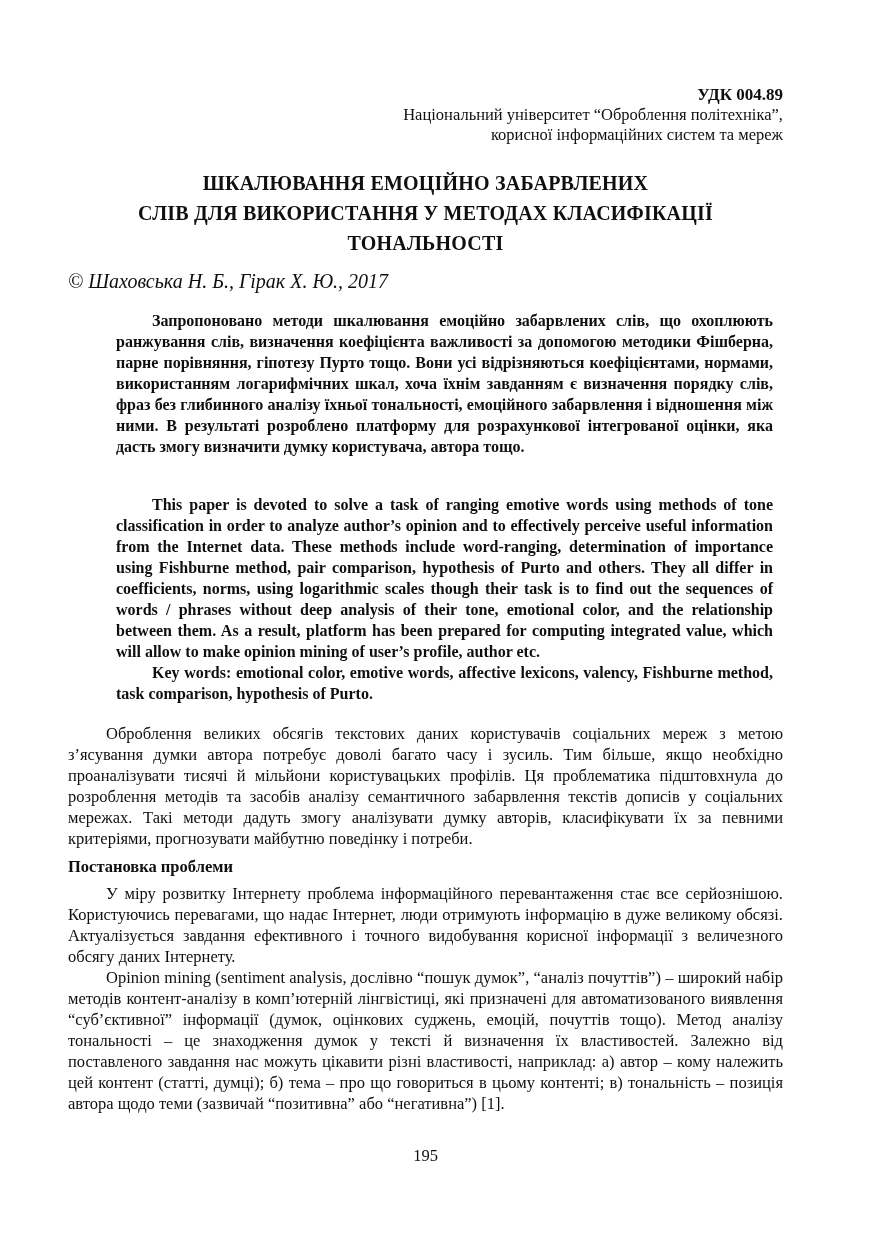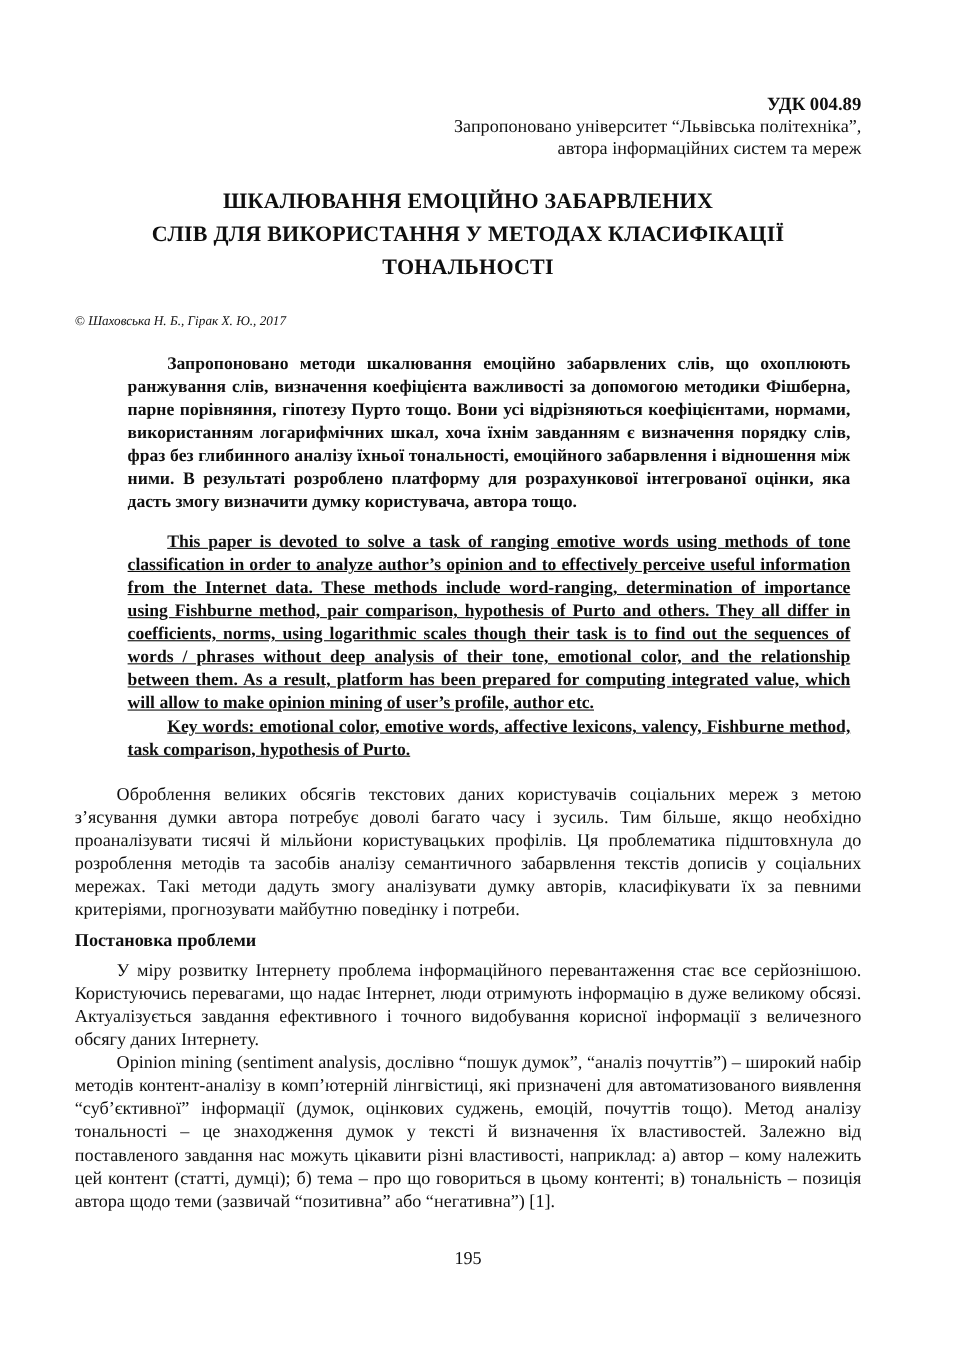--- a/index.html
+++ b/index.html
@@ -41,40 +41,40 @@
     margin: 23px 0 0 0;
     text-align: center;
     font-weight: bold;
     font-size: 20px;
     line-height: 30px;
     white-space: pre-line;
     letter-spacing: 0.2px;
   }
 
   .copyright {
-    margin-top: 23px;
+    margin-top: 13px;
     font-style: italic;
-    font-size: 12px;
+    font-size: 20px;
     line-height: 20px;
   }
 
   .abstract {
     margin-top: 19px;
     padding-left: 48px;
     padding-right: 10px;
     font-weight: bold;
     font-size: 16px;
     line-height: 21px;
     text-align: justify;
   }
   .abstract p {
     margin: 0;
     text-indent: 36px;
   }
-  .abstract.en { margin-top: 15px; text-decoration: underline; }
+  .abstract.en { margin-top: 37px; }
 
   .body-text {
     margin-top: 19px;
     font-size: 16.5px;
     line-height: 21px;
     text-align: justify;
   }
   .body-text p {
     margin: 0;
     text-indent: 38px;
@@ -95,22 +95,22 @@
   }
 </style>
 </head>
 <body>
 
 <div class="page">
   <div class="content">
 
     <div class="header-block">
       <div class="udc">УДК 004.89</div>
-      <div class="affil">Запропоновано університет “Львівська політехніка”,</div>
-      <div class="affil">автора інформаційних систем та мереж</div>
+      <div class="affil">Національний університет “Оброблення політехніка”,</div>
+      <div class="affil">корисної інформаційних систем та мереж</div>
     </div>
 
     <h1 class="title">ШКАЛЮВАННЯ ЕМОЦІЙНО ЗАБАРВЛЕНИХ
 СЛІВ ДЛЯ ВИКОРИСТАННЯ У МЕТОДАХ КЛАСИФІКАЦІЇ
 ТОНАЛЬНОСТІ</h1>
 
     <div class="copyright">© Шаховська Н. Б., Гірак Х. Ю., 2017</div>
 
     <div class="abstract uk">
       <p>Запропоновано методи шкалювання емоційно забарвлених слів, що охоплюють ранжування слів, визначення коефіцієнта важливості за допомогою методики Фішберна, парне порівняння, гіпотезу Пурто тощо. Вони усі відрізняються коефіцієнтами, нормами, використанням логарифмічних шкал, хоча їхнім завданням є визначення порядку слів, фраз без глибинного аналізу їхньої тональності, емоційного забарвлення і відношення між ними. В результаті розроблено платформу для розрахункової інтегрованої оцінки, яка дасть змогу визначити думку користувача, автора тощо.</p>

